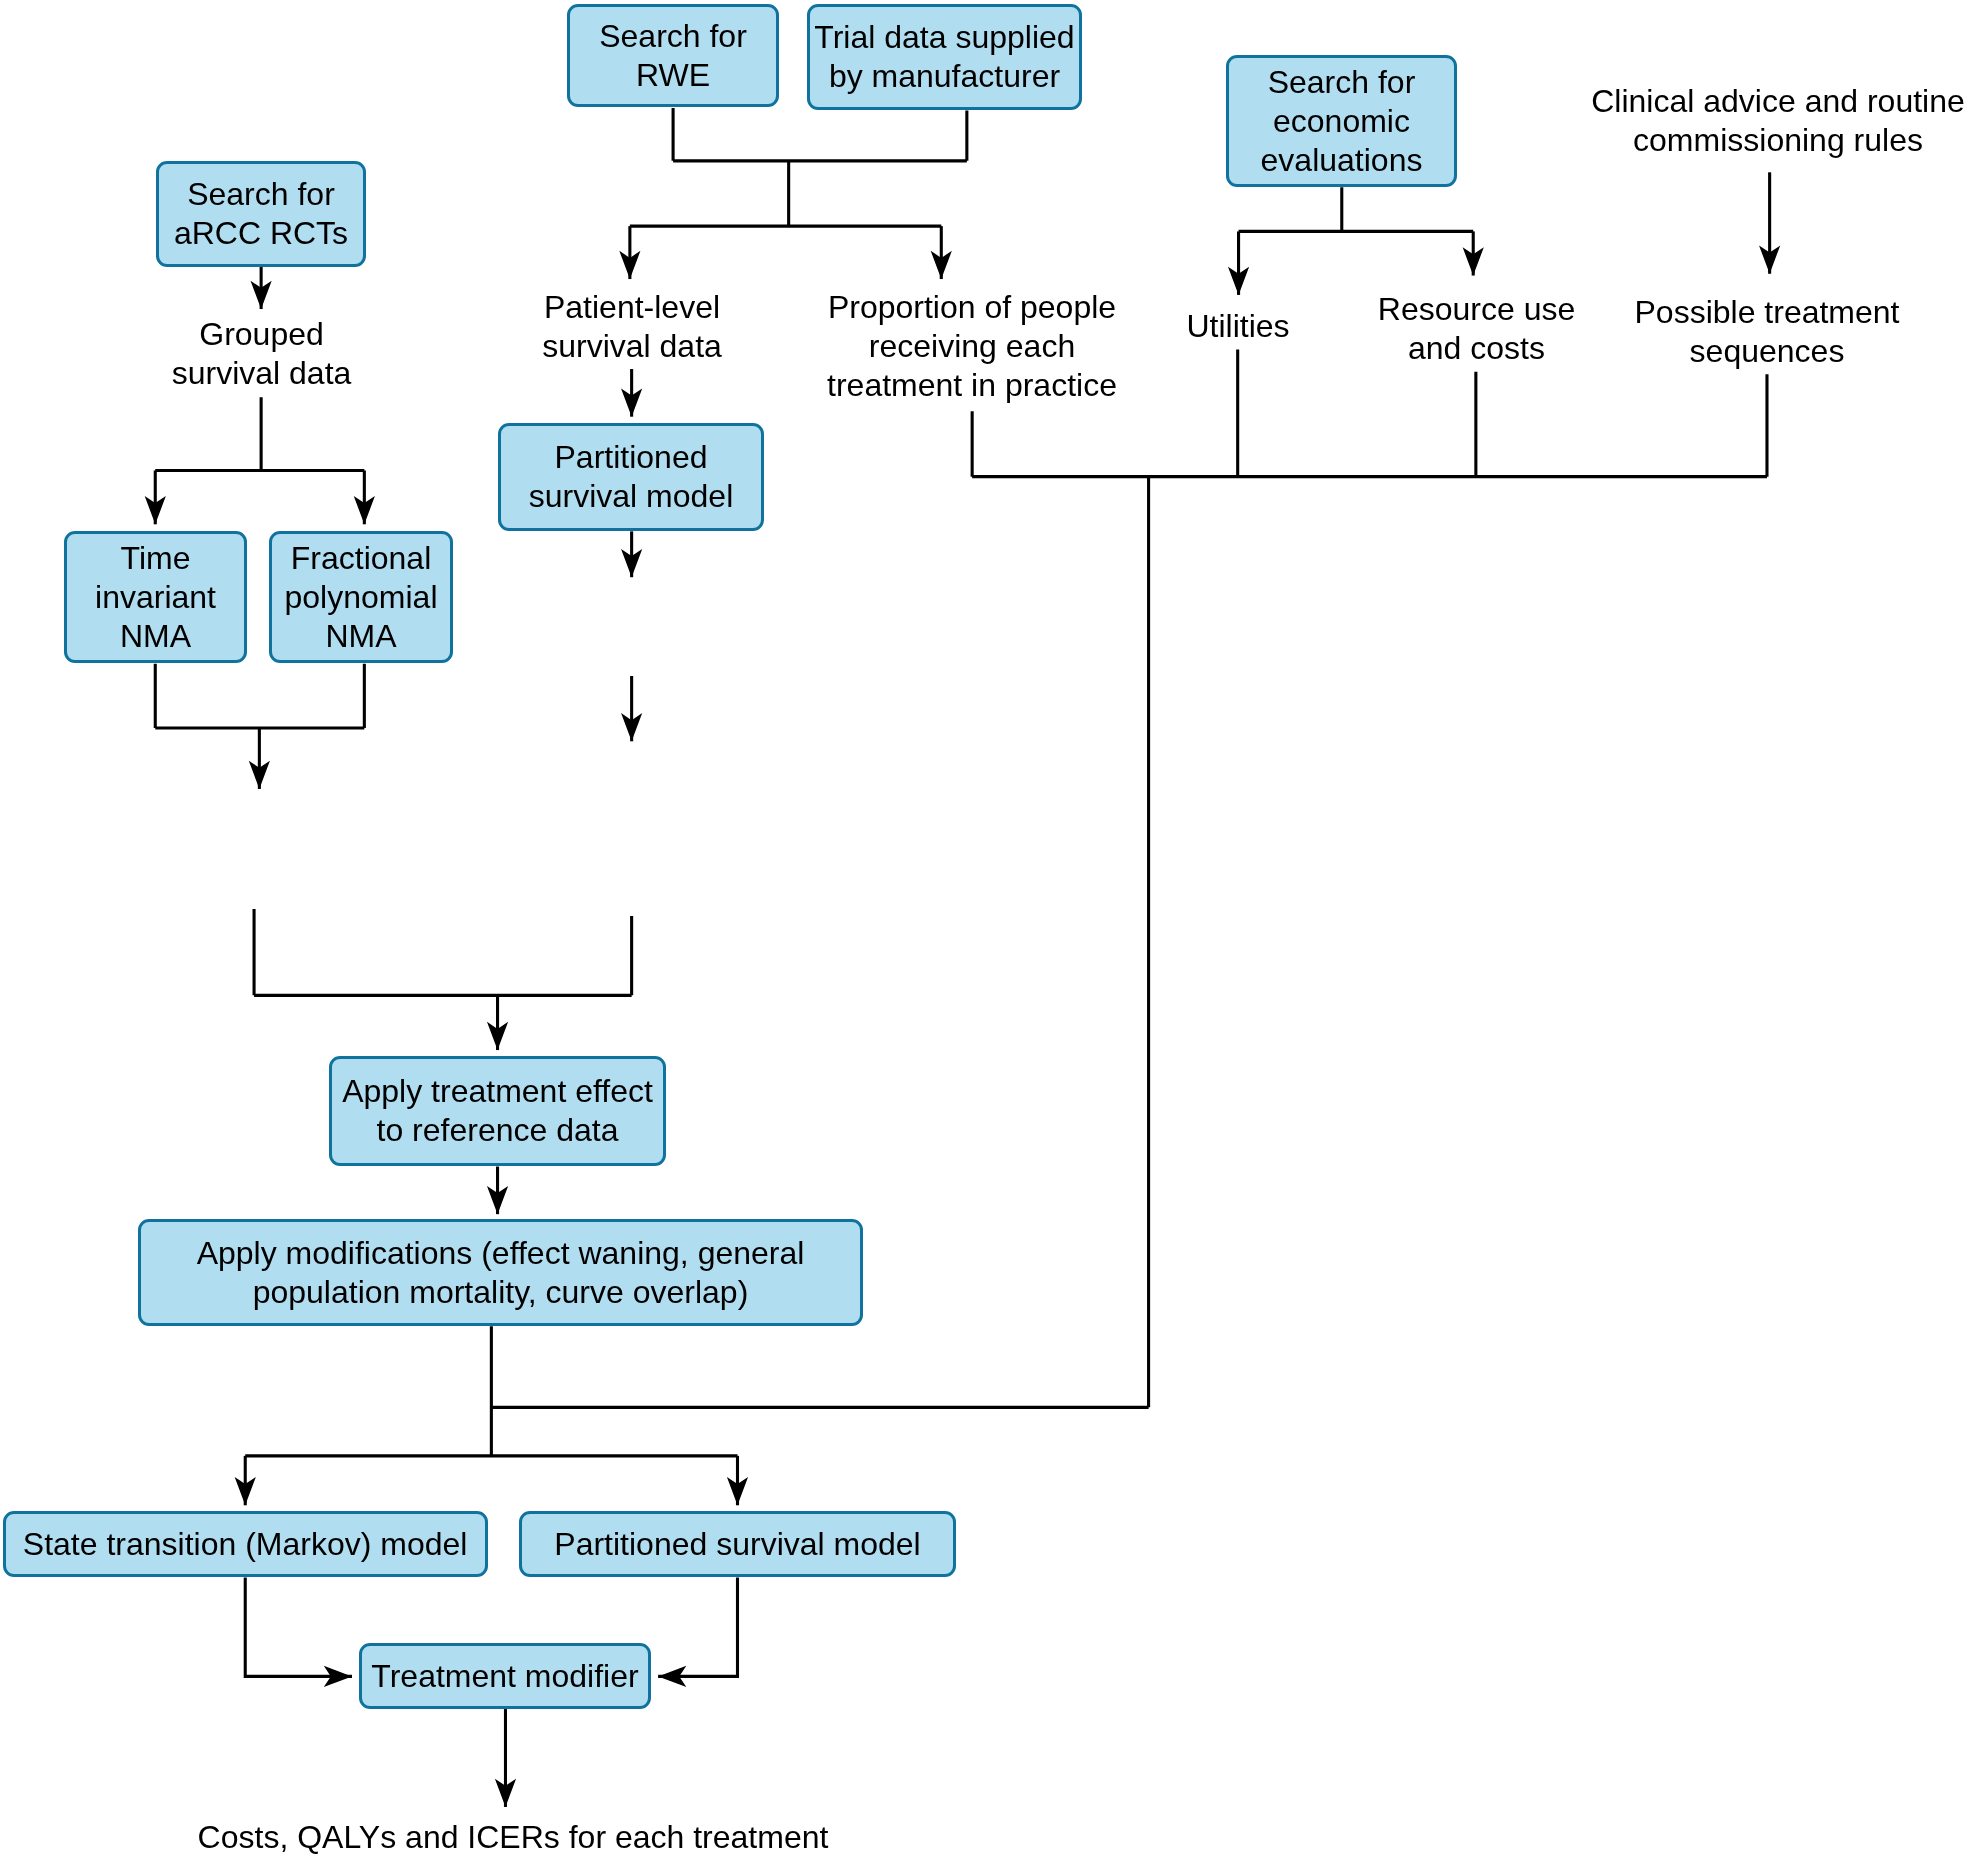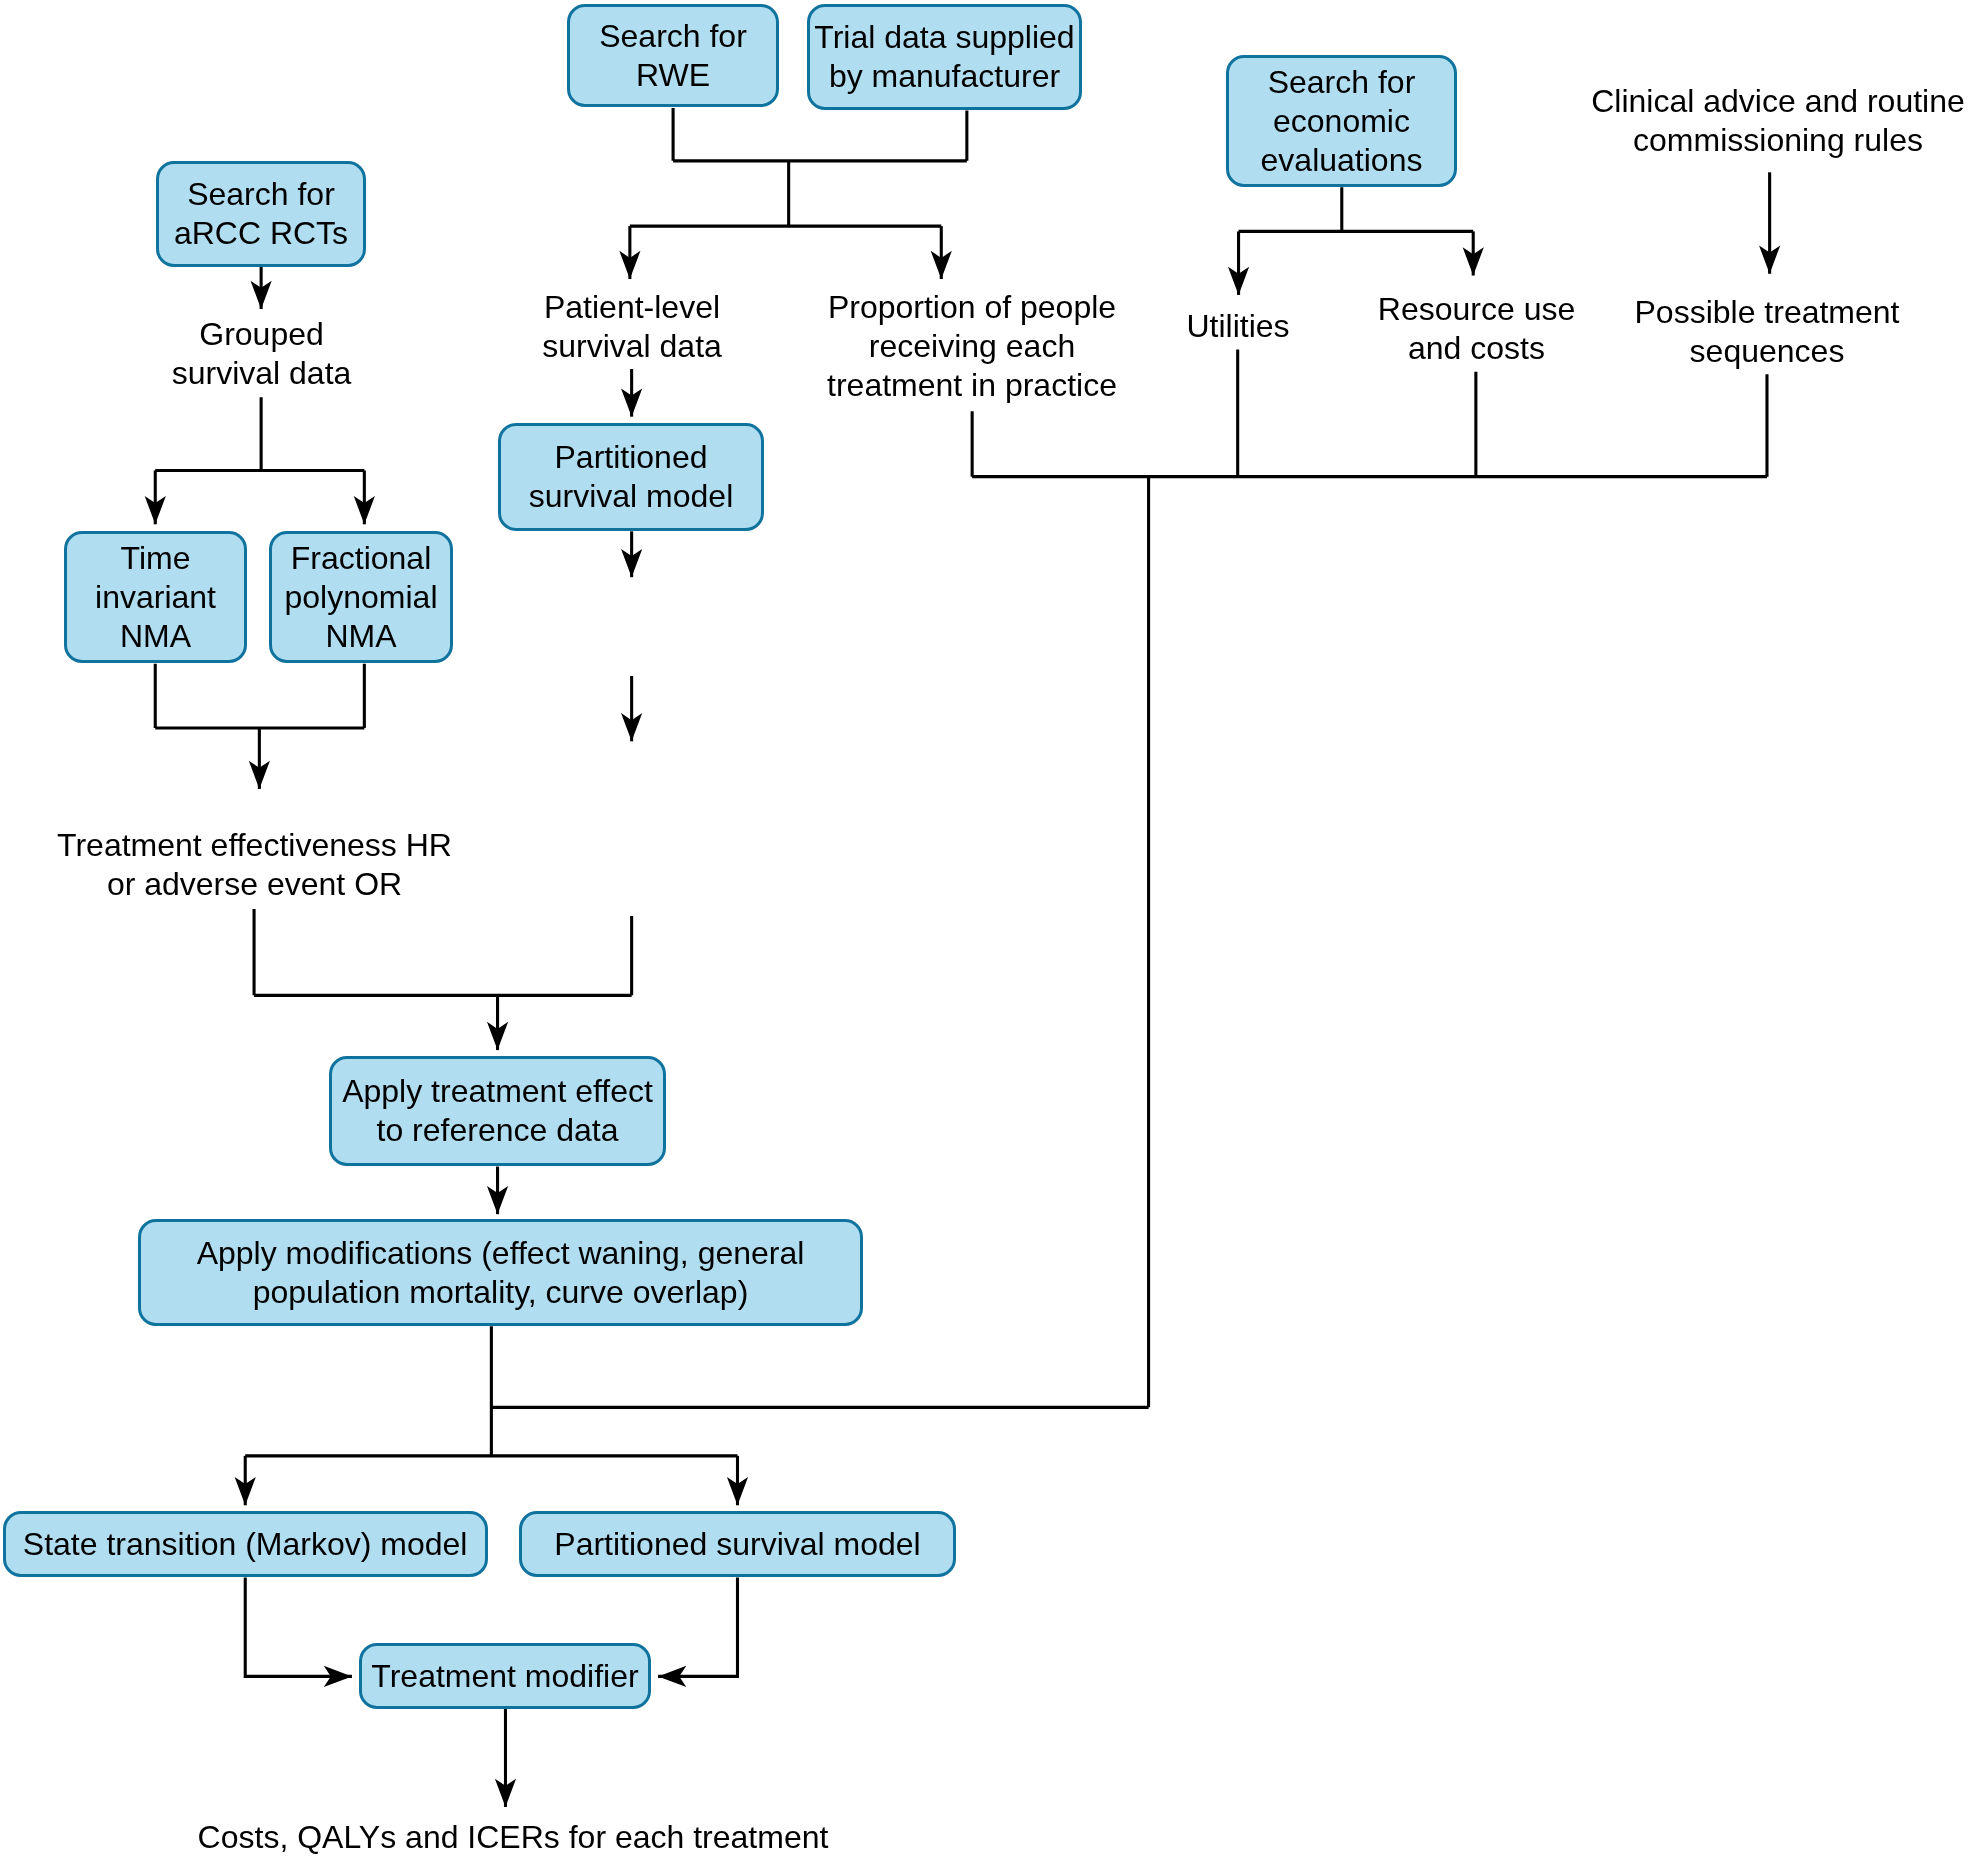--- a/index.html
+++ b/index.html
@@ -11,21 +11,21 @@
     font-size:32px;line-height:39px;color:#000000;
     overflow:hidden;
   }
   #edges{position:absolute;left:0;top:0;z-index:0;}
   .box{
     position:absolute;z-index:1;
     display:flex;align-items:center;justify-content:center;
     text-align:center;white-space:pre-line;
     background:var(--box-fill,#B1DDF0);
     border:3.1px solid var(--box-stroke,#10739E);
-    border-radius:18px;
+    border-radius:11px;
     box-sizing:border-box;
   }
   .lbl{
     position:absolute;z-index:1;
     text-align:center;white-space:pre-line;
   }
 </style>
 </head>
 <body>
 
@@ -100,18 +100,16 @@
   <div class="lbl" style="left:473px;top:288px;width:318px">Patient-level
 survival data</div>
   <div class="lbl" style="left:769px;top:288px;width:406px">Proportion of people
 receiving each
 treatment in practice</div>
   <div class="lbl" style="left:1150px;top:307px;width:176px">Utilities</div>
   <div class="lbl" style="left:1344px;top:290px;width:265px">Resource use
 and costs</div>
   <div class="lbl" style="left:1617px;top:293px;width:300px">Possible treatment
 sequences</div>
-  <div class="lbl" style="left:25px;top:826px;width:459px">Treatment effectiveness HR
-or adverse event OR</div>
   <div class="lbl" style="left:178px;top:1818px;width:670px">Costs, QALYs and ICERs for each treatment</div>
 
 </div>
 
 
 </body></html>

